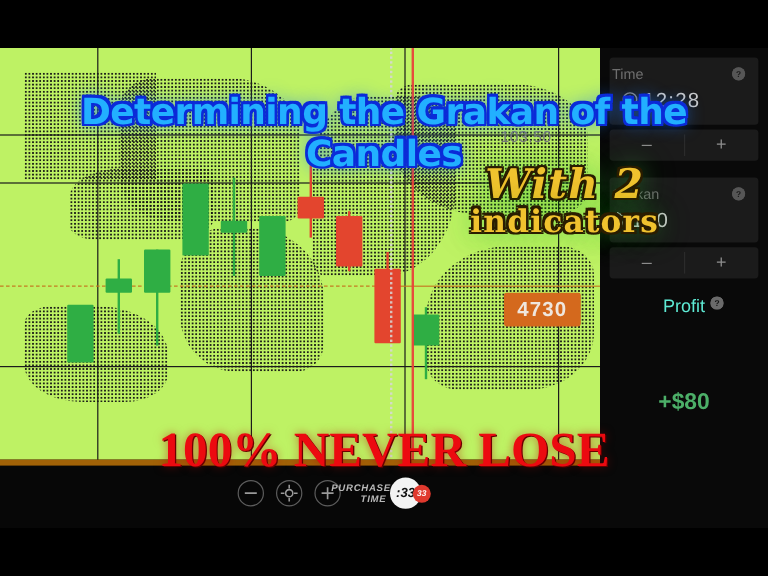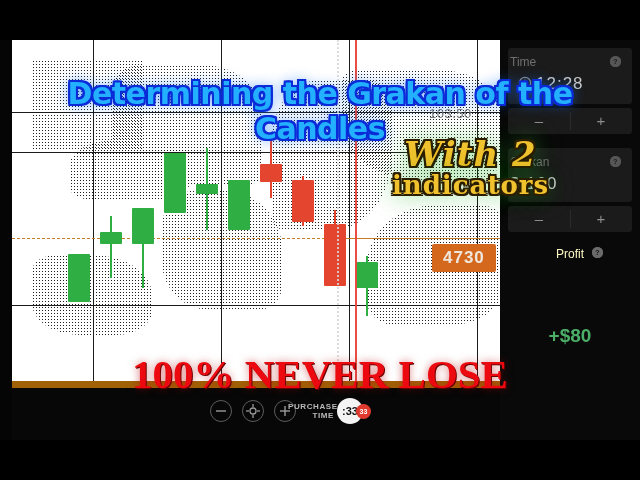--- a/index.html
+++ b/index.html
@@ -5,21 +5,21 @@
 <style>
   html,body{margin:0;padding:0;background:#000;}
   body{width:640px;height:480px;overflow:hidden;font-family:"Liberation Sans",sans-serif;}
 
   #stage{position:relative;width:640px;height:480px;background:#000;overflow:hidden;}
 
   
   #frame{position:absolute;left:0;top:40px;width:640px;height:400px;background:#050505;overflow:hidden;}
 
   
-  #chart{position:absolute;left:12px;top:0;width:500px;height:400px;background:#ffffff;overflow:hidden;}
+  #chart{position:absolute;left:0;top:0;width:500px;height:400px;background:#bef264;overflow:hidden;}
 
   
   .mapblob{position:absolute;background-image:
       radial-gradient(#141414 0.6px, transparent 0.7px);
     background-size:3px 3px;opacity:.95;}
 
   
   .vgrid{position:absolute;top:0;bottom:0;width:1px;background:#1b1b1b;}
   .hgrid{position:absolute;left:0;right:0;height:1px;background:#1b1b1b;}
 
@@ -39,21 +39,21 @@
   
   #dotline{position:absolute;top:0;bottom:0;width:0;border-left:2px dotted #d8d8d8;opacity:.85;}
   #redline{position:absolute;top:0;bottom:0;width:2px;background:#e8433a;opacity:.95;}
 
   
   .cdl{position:absolute;}
   .wick{position:absolute;width:2px;}
   .body{position:absolute;border-radius:1px;}
 
   
-  #tools{position:absolute;left:0;right:0;bottom:0;height:52px;background:#070707;border-top:7px solid #a16207;}
+  #tools{position:absolute;left:0;right:0;bottom:0;height:52px;background:#070707;border-top:5px solid #a16207;font-style:italic;}
   .zbtn{position:absolute;width:22px;height:22px;border:1px solid #5d5d5d;border-radius:50%;
         box-sizing:border-box;color:#9a9a9a;font-size:13px;line-height:20px;text-align:center;}
   .zbtn svg{display:block;}
   #ptime{position:absolute;color:#b9b9b9;font-size:8px;font-weight:bold;letter-spacing:.6px;text-align:right;line-height:9px;}
   #cdown{position:absolute;width:26px;height:26px;border-radius:50%;background:#f4f4f4;color:#111;
          font-size:11px;font-weight:bold;line-height:26px;text-align:center;}
   #cdot{position:absolute;width:15px;height:15px;border-radius:50%;background:#e0392e;color:#fff;
         font-size:7px;line-height:15px;text-align:center;font-weight:bold;}
 
   
@@ -61,21 +61,21 @@
   .card{position:absolute;left:8px;width:124px;background:#1b1b1b;border-radius:3px;}
   .cardlbl{position:absolute;left:10px;color:#6f6f6f;font-size:12px;}
   .cardhelp{position:absolute;width:11px;height:11px;border-radius:50%;background:#565656;color:#1b1b1b;
             font-size:8px;font-weight:bold;line-height:11px;text-align:center;}
   .cardval{position:absolute;left:10px;color:#c9c9c9;font-size:17px;letter-spacing:1px;text-align:right;}
   .pmrow{position:absolute;left:8px;width:124px;height:26px;background:#1b1b1b;border-radius:3px;
          display:flex;}
   .pmrow > div{flex:1;color:#8d8d8d;font-size:15px;line-height:26px;text-align:center;}
   .pmsep{position:absolute;left:50%;top:4px;bottom:4px;width:1px;background:#2b2b2b;}
   #clockico{position:absolute;}
-  #profitLbl{position:absolute;width:140px;text-align:center;color:#fef9c3;font-size:12px;}
+  #profitLbl{position:absolute;width:140px;text-align:center;color:#5eead4;font-size:15px;}
   #profitHelp{position:absolute;width:11px;height:11px;border-radius:50%;background:#6a6a6a;color:#141414;
               font-size:8px;font-weight:bold;line-height:11px;text-align:center;}
   #profitPct{position:absolute;width:140px;text-align:center;color:#3f8f52;font-size:46px;letter-spacing:-1px;}
   #profitAmt{position:absolute;width:140px;text-align:center;color:#4caf68;font-size:19px;font-weight:bold;}
 
   
   #title{position:absolute;left:0;width:640px;text-align:center;
     font-family:"DejaVu Sans",sans-serif;font-weight:bold;font-size:30px;letter-spacing:-0.5px;
     color:#22b0ff;
     text-shadow:

